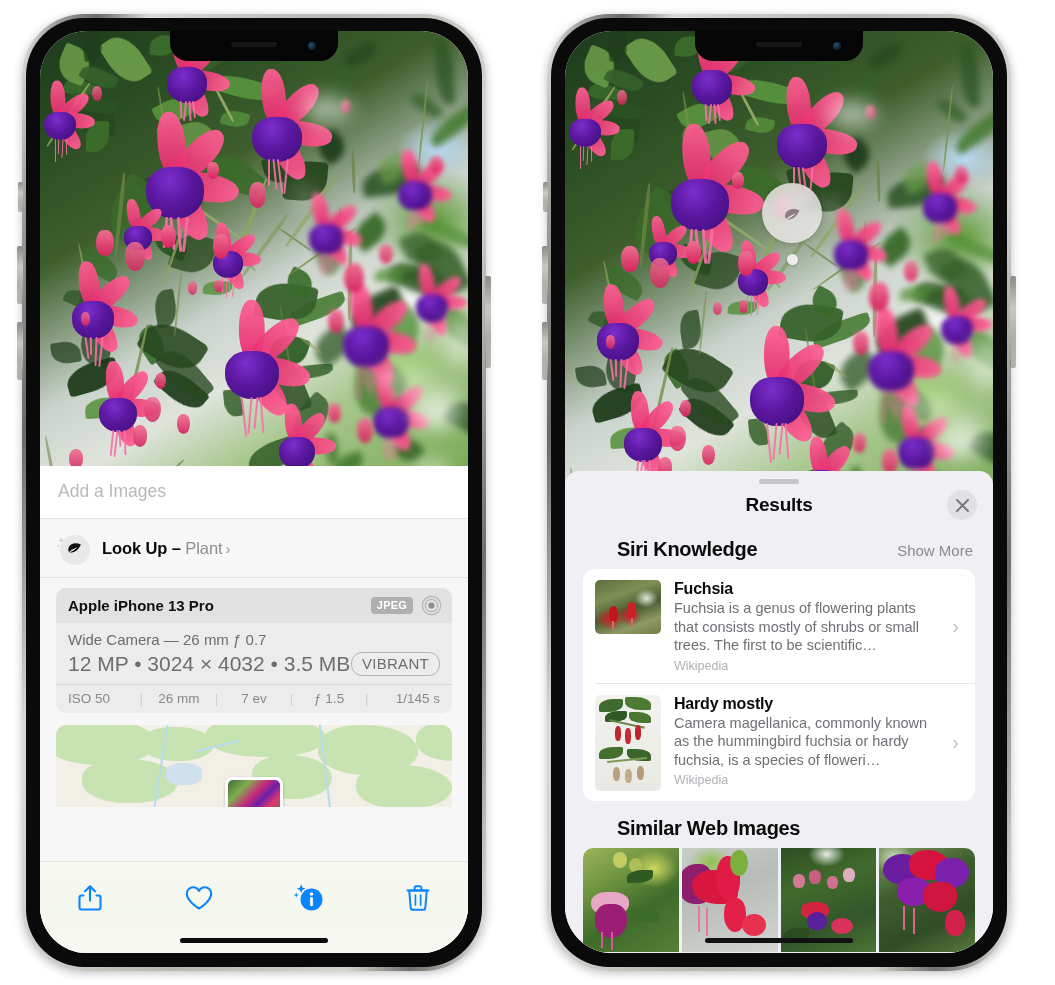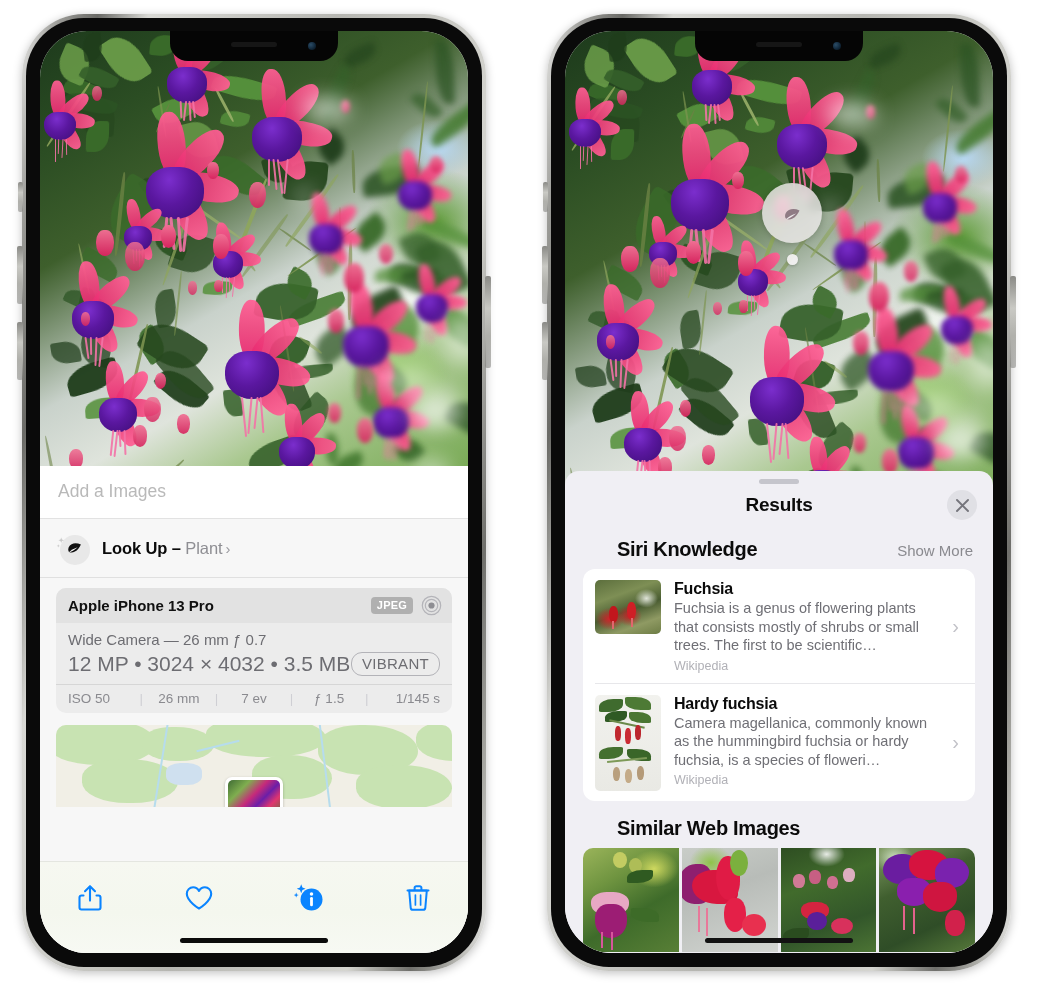--- a/index.html
+++ b/index.html
@@ -990,21 +990,21 @@
                 <div style="position:absolute;left:30px;top:33px;width:6px;height:16px;border-radius:40%;background:#ca2b33;"></div>
                 <div style="position:absolute;left:40px;top:30px;width:6px;height:15px;border-radius:40%;background:#bb262d;"></div>
                 <div style="position:absolute;left:4px;top:52px;width:24px;height:12px;border-radius:60% 10% 60% 10%;background:#44702f;"></div>
                 <div style="position:absolute;left:32px;top:54px;width:24px;height:12px;border-radius:10% 60% 10% 60%;background:#3a6629;"></div>
                 <div style="position:absolute;left:12px;top:64px;width:40px;height:2px;background:#7d9a58;transform:rotate(-6deg);"></div>
                 <div style="position:absolute;left:18px;top:72px;width:7px;height:14px;border-radius:45%;background:#b9a07e;"></div>
                 <div style="position:absolute;left:30px;top:74px;width:7px;height:14px;border-radius:45%;background:#c4ab88;"></div>
                 <div style="position:absolute;left:42px;top:71px;width:7px;height:14px;border-radius:45%;background:#b49a78;"></div>
               </div>
               <div class="know-body">
-                <div class="know-title">Hardy fuchsia</div>
+                <div class="know-title">Hardy mostly</div>
                 <div class="know-desc">Camera magellanica, commonly known as the hummingbird fuchsia or hardy fuchsia, is a species of floweri…</div>
                 <div class="know-src">Wikipedia</div>
               </div>
               <div class="know-chev">›</div>
             </div>
 
           </div>
 
           <div class="sec-head" style="padding-top:16px;padding-bottom:4px;">
             <span class="sec-title">Similar Web Images</span>

